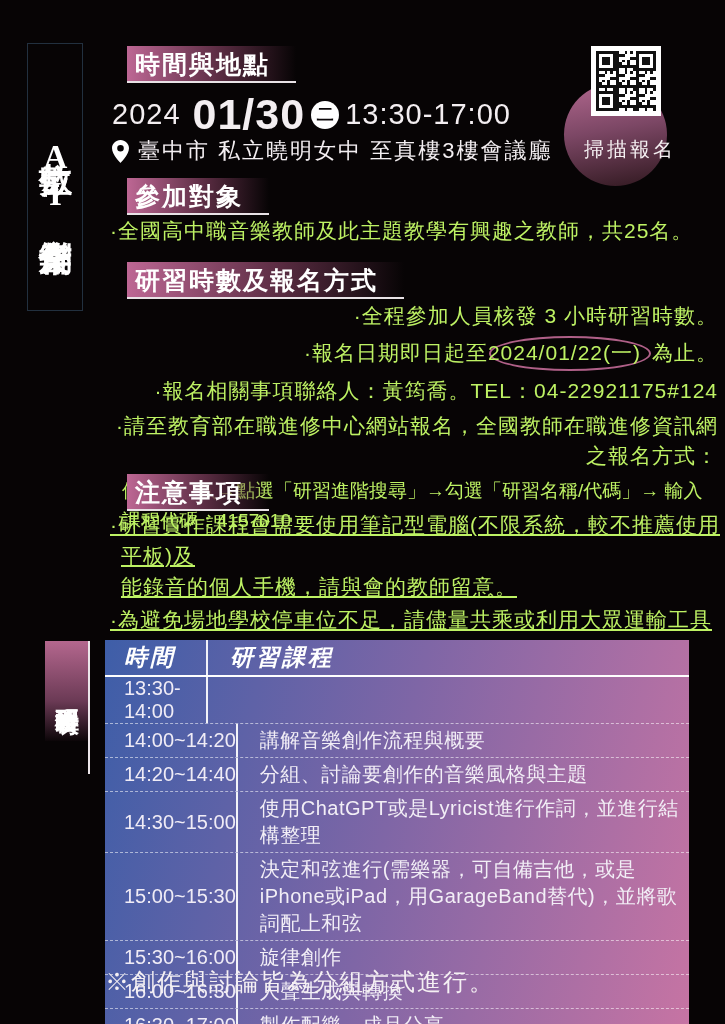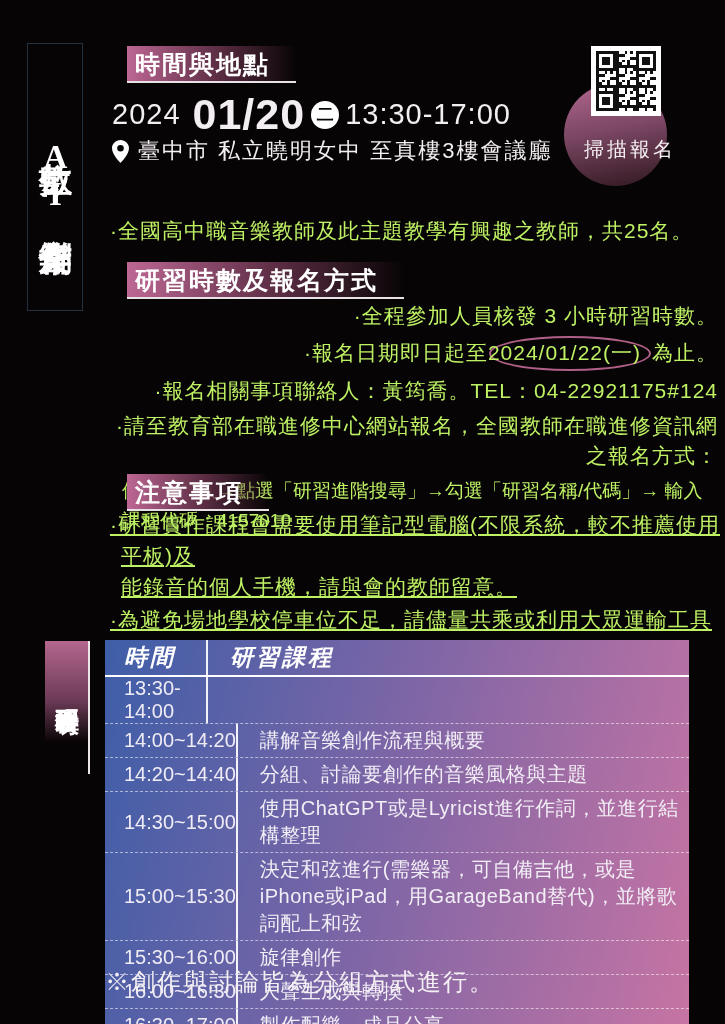--- a/index.html
+++ b/index.html
@@ -117,21 +117,21 @@
 <body>
 
 <div class="page">
 
   <div class="side-title serif">數位AI音樂創作</div>
 
   <div class="sec-header" style="top:46px;">時間與地點</div>
 
   <div class="date-row">
     <span class="year">2024</span>
-    <span class="big-date">01/20</span>
+    <span class="big-date">01/30</span>
     <span class="day-circle">二</span>
     <span class="time-range">13:30-17:00</span>
   </div>
 
   <div class="loc-row">
     <span class="pin">
       <svg width="17" height="23" viewBox="0 0 17 23">
           <path fill="#ffffff" d="M8.5 0C3.8 0 0 3.7 0 8.3c0 6.2 8.5 14.7 8.5 14.7S17 14.5 17 8.3C17 3.7 13.2 0 8.5 0zm0 11.5a3.3 3.3 0 1 1 0-6.6 3.3 3.3 0 0 1 0 6.6z"></path>
         </svg>
     </span>
@@ -387,20 +387,21 @@
         <rect x="7" y="20" width="1" height="1"></rect>
         <rect x="10" y="20" width="1" height="1"></rect>
         <rect x="13" y="20" width="1" height="1"></rect>
         <rect x="14" y="20" width="1" height="1"></rect>
         <rect x="17" y="20" width="1" height="1"></rect>
         <rect x="20" y="20" width="1" height="1"></rect>
       </svg>
   </div>
   <div class="qr-caption">掃描報名</div>
 
+  <div class="sec-header" style="top:178px;">參加對象</div>
   <div class="audience-text body-text bullet">·全國高中職音樂教師及此主題教學有興趣之教師，共25名。</div>
 
   <div class="sec-header" style="top:262px;">研習時數及報名方式</div>
   <div class="reg-list body-text">
     <div class="bullet">·全程參加人員核發 3 小時研習時數。</div>
     <div class="bullet"><span>·報名日期即日起至</span><span class="circled">2024/01/22(一)</span><span>為止。</span></div>
     <div class="bullet">·報名相關事項聯絡人：黃筠喬。TEL：04-22921175#124</div>
     <div class="bullet">·請至教育部在職進修中心網站報名，全國教師在職進修資訊網之報名方式：</div>
     <div class="reg-steps">使用者登入→點選「研習進階搜尋」→勾選「研習名稱/代碼」→ 輸入課程代碼：4157010</div>
   </div>

